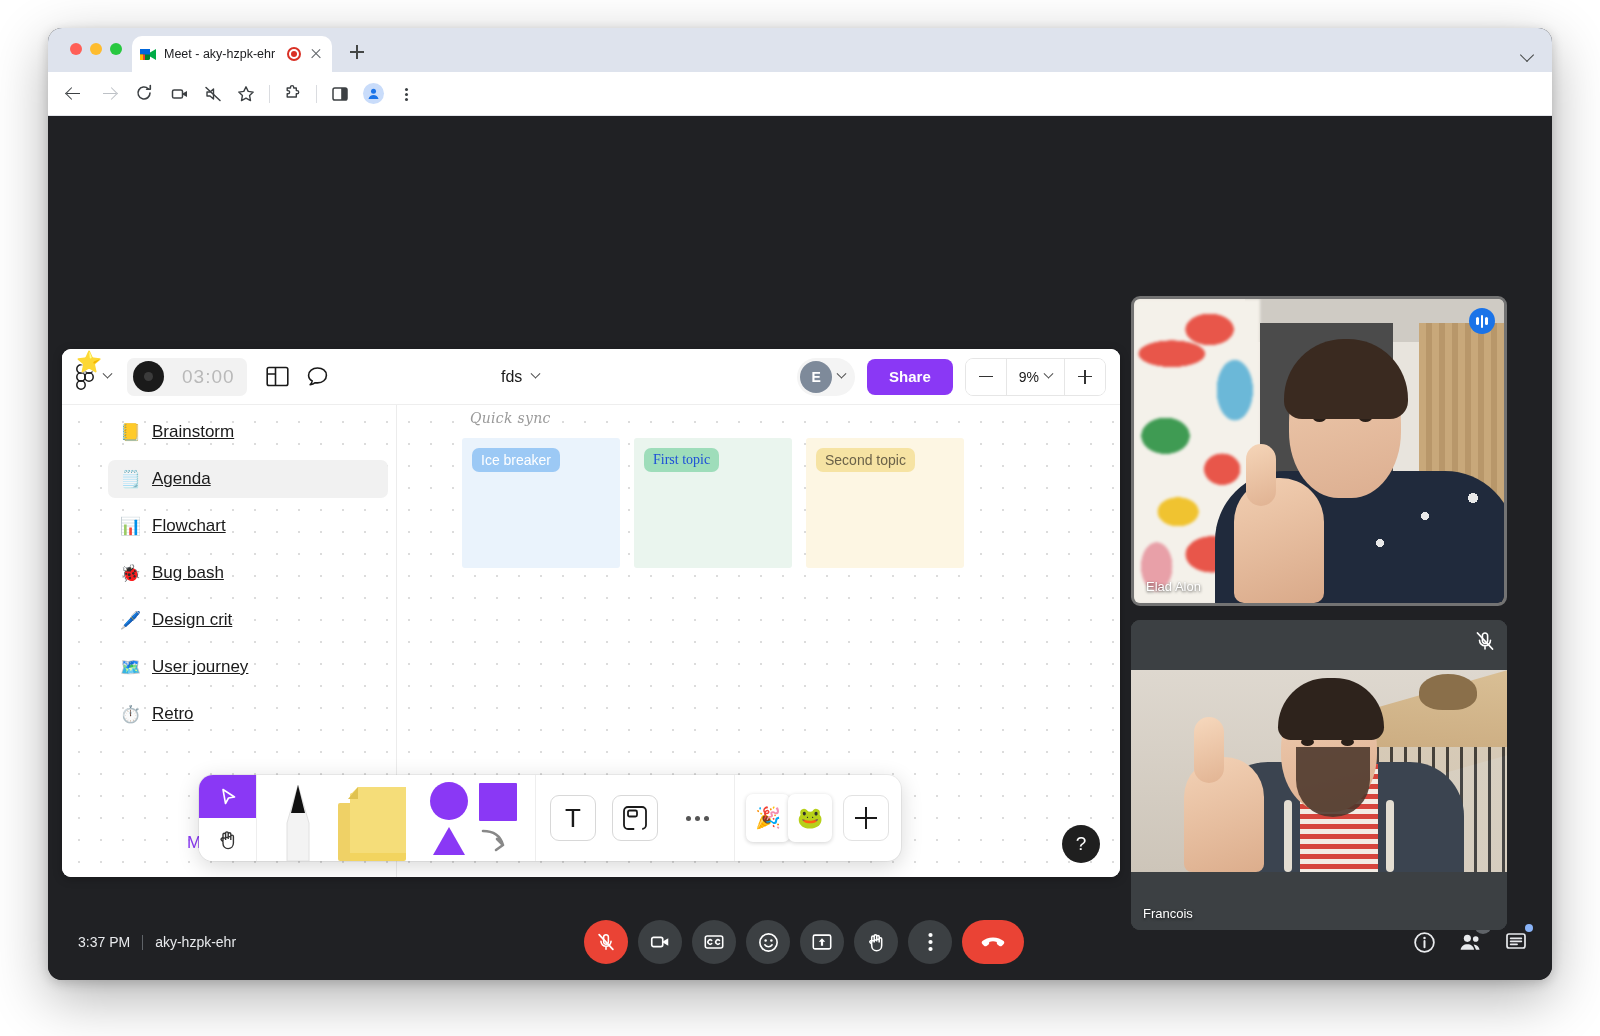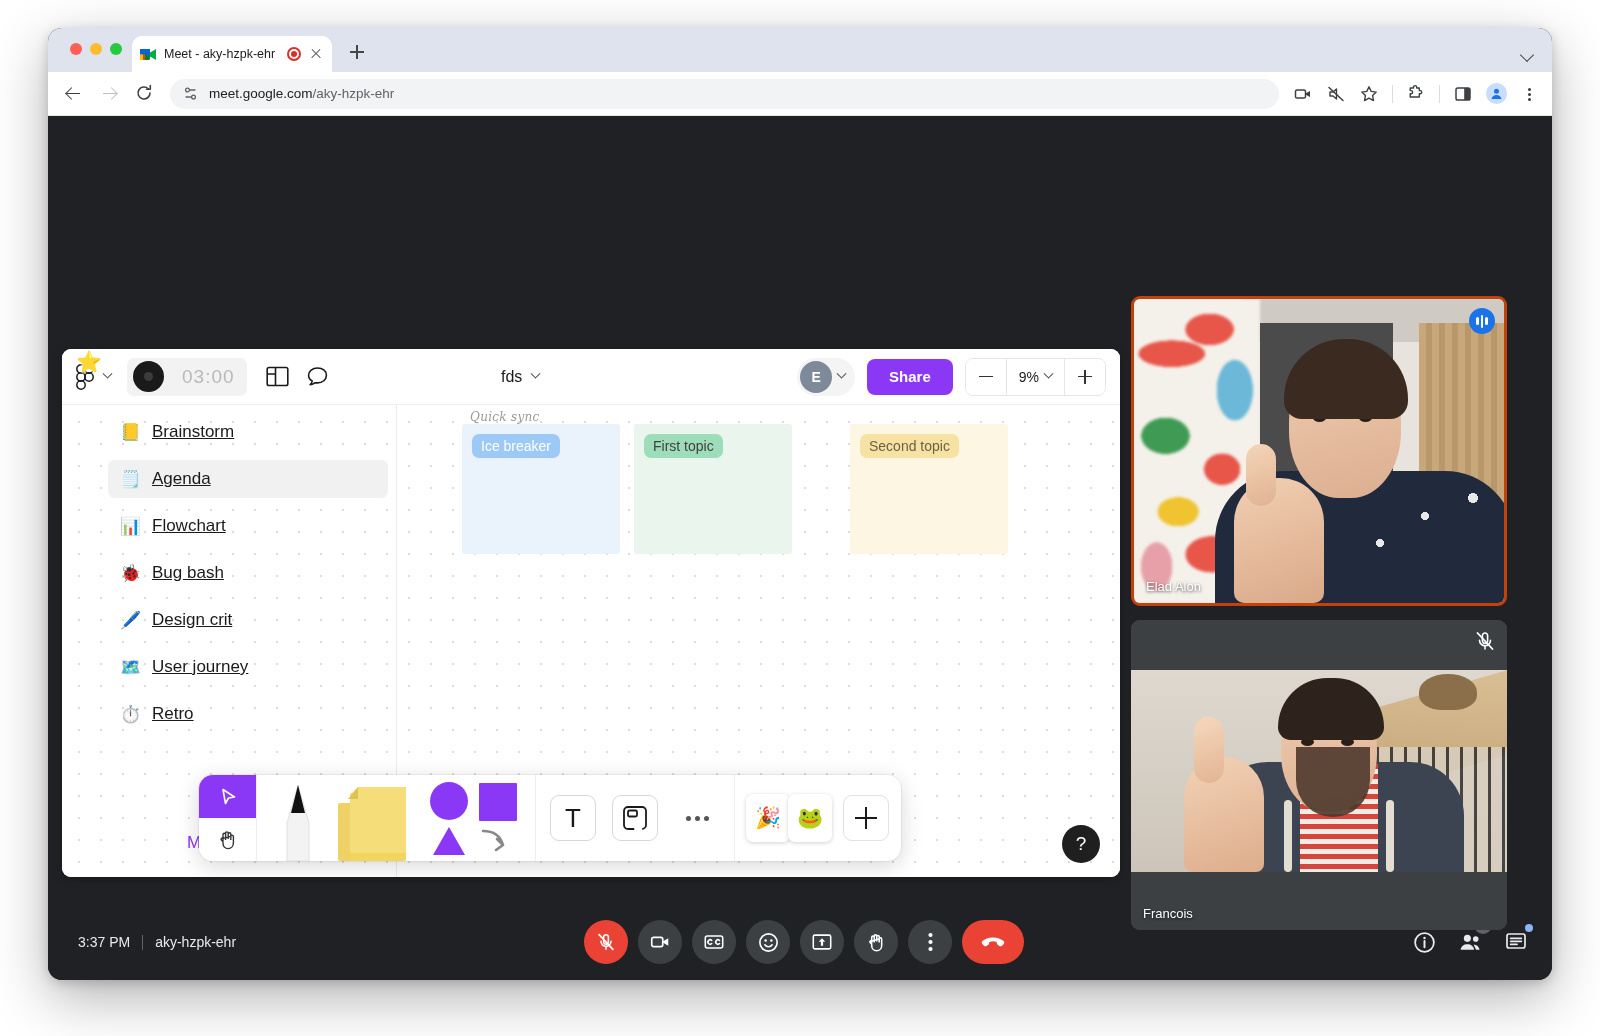--- a/index.html
+++ b/index.html
@@ -311,40 +311,40 @@
   #m-text {
     position: absolute; left: 125px; top: 428px;
     font-size: 17px; color: #8a38f5;
   }
 
   
   #board { position: absolute; left: 400px; top: 5px; }
   #board-title {
     font-family: "DejaVu Serif", serif;
     font-style: italic;
-    font-size: 12px; color: #9a9a9a;
-    margin-left: 8px; margin-bottom: 0;
+    font-size: 14px; color: #9a9a9a;
+    margin-left: 8px; margin-bottom: 12px;
     letter-spacing: .3px;
   }
   #columns { display: flex; gap: 14px; }
   .column {
     width: 158px; height: 130px;
     border-radius: 3px;
     padding: 10px;
   }
   .column.blue { background: #eaf3fc; }
   .column.green { background: #eaf5ee; }
-  .column.yellow { background: #fdf6e3; margin-left: 44px; }
+  .column.yellow { background: #fdf6e3; }
   .col-chip {
     display: inline-block;
     padding: 4px 9px; border-radius: 7px;
     font-size: 14px;
   }
   .col-chip.blue { background: #9cc9f5; color: #ffffff; }
-  .col-chip.green { background: #9eddba; color: #404040; }
+  .col-chip.green { background: #9eddba; color: #1d4ed8; font-family: Liberation Serif, serif; }
   .col-chip.yellow { background: #f6e3a3; color: #6b6249; }
 
   
   #fg-toolbar {
     position: absolute;
     left: 137px; bottom: 16px;
     height: 86px;
     background: #ffffff;
     border-radius: 14px;
     box-shadow: 0 5px 22px rgba(0,0,0,0.16), 0 0 0 1px rgba(0,0,0,0.05);
@@ -412,21 +412,21 @@
   }
 
   
   .tile {
     position: absolute;
     width: 376px;
     border-radius: 9px;
     overflow: hidden;
     background: #3c4043;
   }
-  #tile-1 { left: 1083px; top: 180px; height: 310px; border: 3px solid #c2410c; }
+  #tile-1 { left: 1083px; top: 180px; height: 310px; border: 3px solid #737373; }
   #tile-2 { left: 1083px; top: 504px; height: 310px; }
   .tile-video { position: absolute; inset: 0; overflow: hidden; }
   .tile-name {
     position: absolute; left: 12px; bottom: 9px;
     font-size: 13px; color: #fff;
     text-shadow: 0 1px 3px rgba(0,0,0,.7);
     z-index: 5;
   }
   .spk-badge {
     position: absolute; right: 9px; top: 9px;
@@ -666,31 +666,20 @@
   <div id="toolbar">
     <span class="nav-btn arrow-l"></span>
     <span class="nav-btn arrow-r"></span>
     <span class="nav-btn reload">
       <svg width="20" height="20" viewBox="0 0 20 20" fill="none">
         <path d="M16 10a6 6 0 1 1-1.8-4.3" stroke="#3c4043" stroke-width="1.6" stroke-linecap="round"></path>
         <path d="M16.3 2.6v3.7h-3.7" stroke="#3c4043" stroke-width="1.6" stroke-linecap="round" stroke-linejoin="round"></path>
       </svg>
     </span>
 
-    <div id="omnibox">
-      <span class="tune-icon">
-        <svg width="17" height="17" viewBox="0 0 17 17" fill="none">
-          <circle cx="5.5" cy="5" r="1.9" stroke="#5f6368" stroke-width="1.3"></circle>
-          <path d="M8 5h5" stroke="#5f6368" stroke-width="1.3" stroke-linecap="round"></path>
-          <circle cx="11.5" cy="12" r="1.9" stroke="#5f6368" stroke-width="1.3"></circle>
-          <path d="M9 12H4" stroke="#5f6368" stroke-width="1.3" stroke-linecap="round"></path>
-        </svg>
-      </span>
-      <span id="url"><span>meet.google.com</span><span class="path">/aky-hzpk-ehr</span></span>
-    </div>
 
     <div id="tb-right">
       <span class="tb-icon">
         <svg width="20" height="20" viewBox="0 0 20 20" fill="none">
           <rect x="2.5" y="6" width="10" height="8" rx="1.6" stroke="#3c4043" stroke-width="1.5"></rect>
           <path d="M12.5 9.5 L17 7 v6 l-4.5-2.5Z" fill="#3c4043"></path>
         </svg>
       </span>
       <span class="tb-icon">
         <svg width="20" height="20" viewBox="0 0 20 20" fill="none">

